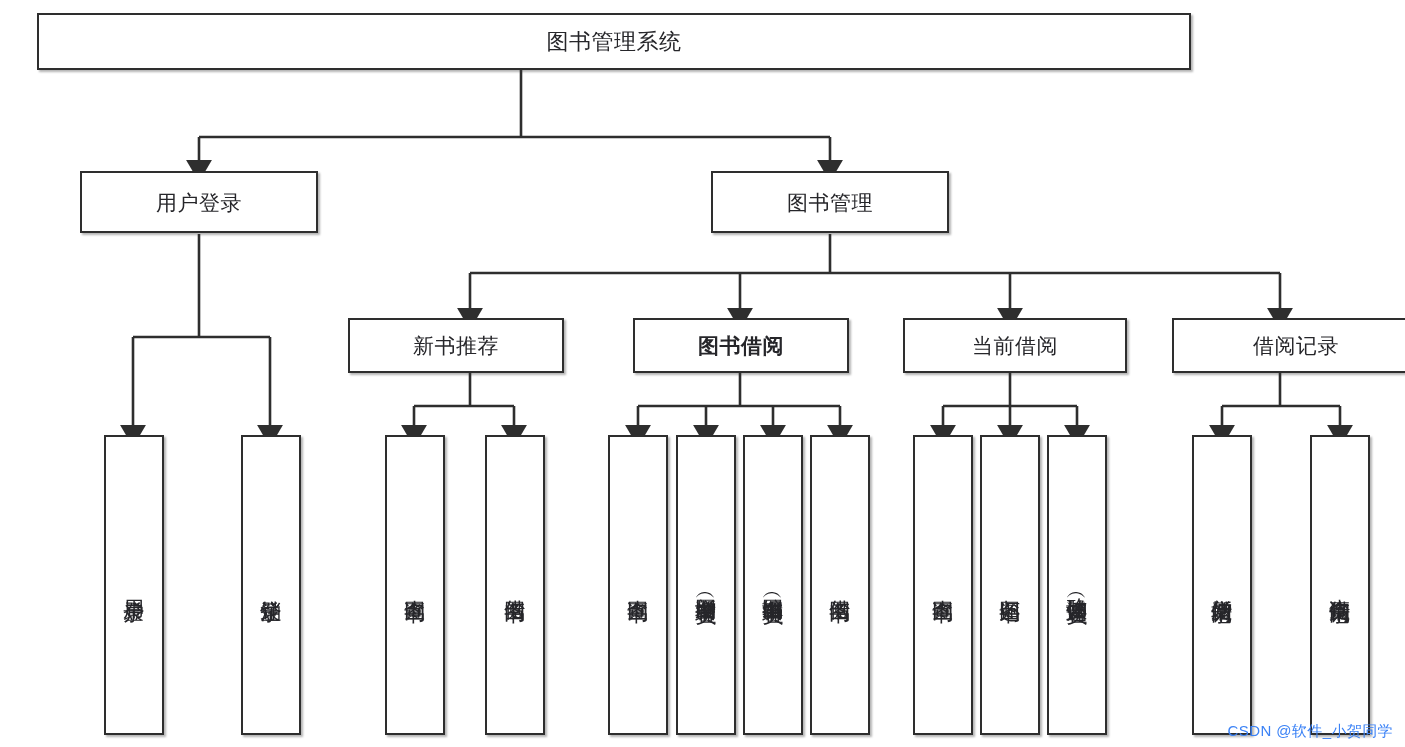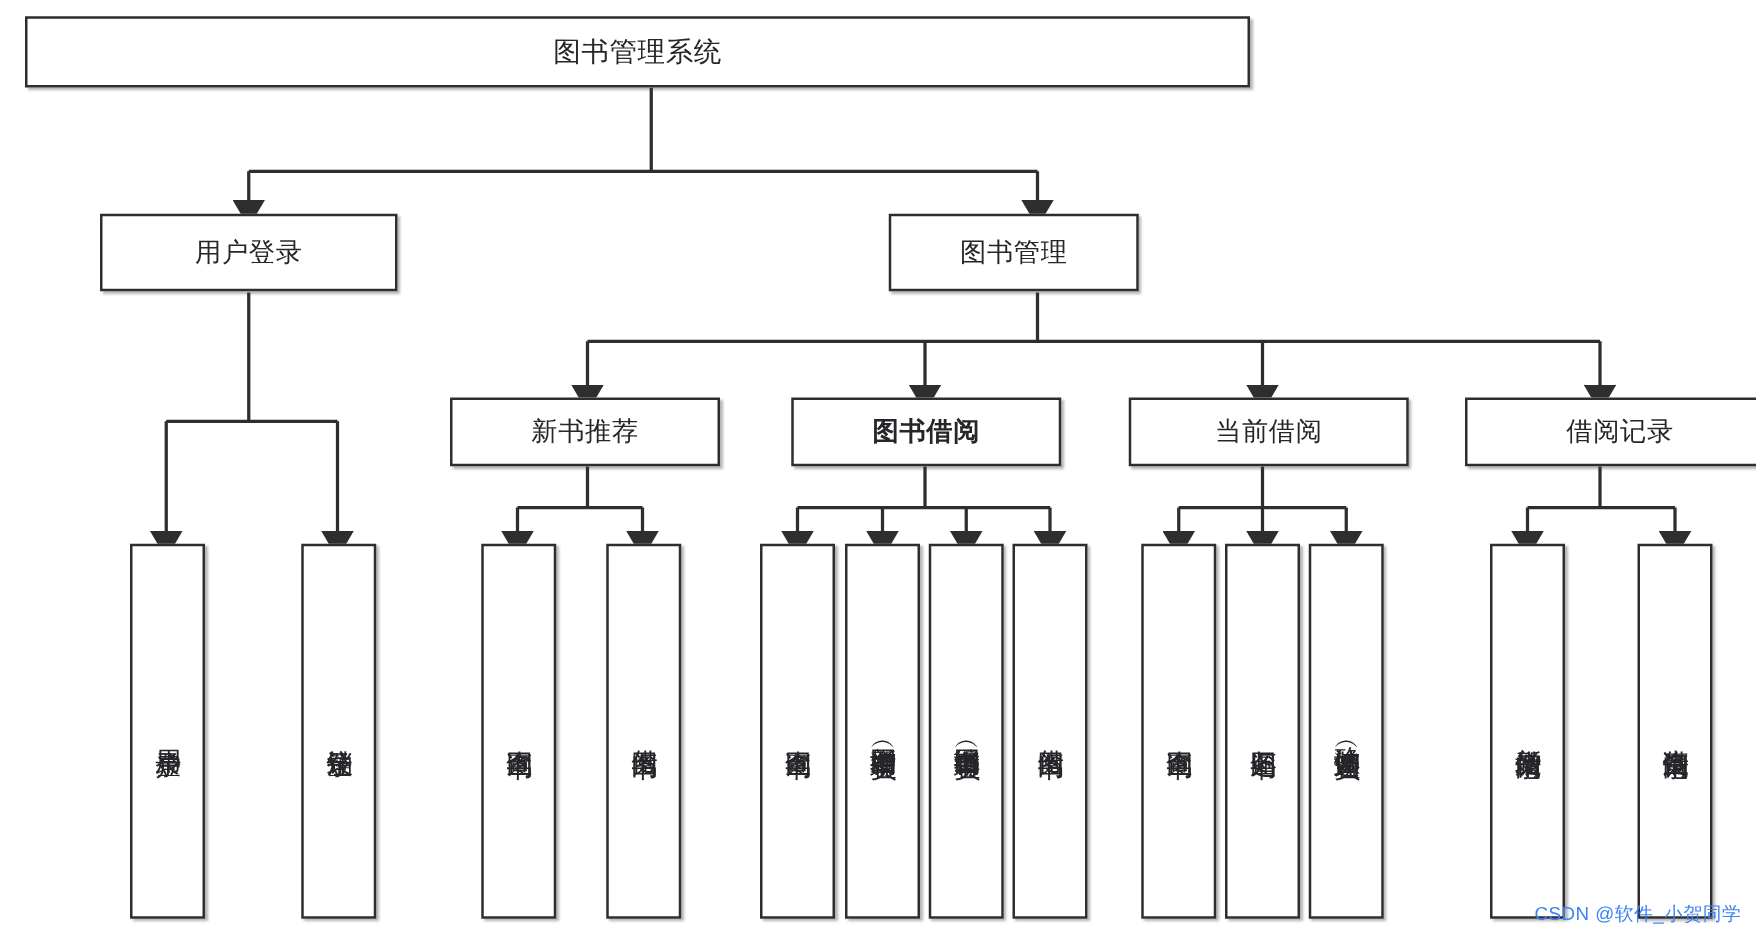--- a/index.html
+++ b/index.html
@@ -123,32 +123,32 @@
       <path d="M1010,406 L1010,428" marker-end="url(#arrowhead)"></path>
       <path d="M1077,406 L1077,428" marker-end="url(#arrowhead)"></path>
 
       <path d="M1280,373 L1280,406"></path>
       <path d="M1222,406 L1340,406"></path>
       <path d="M1222,406 L1222,428" marker-end="url(#arrowhead)"></path>
       <path d="M1340,406 L1340,428" marker-end="url(#arrowhead)"></path>
     </g>
   </svg>
 
-  <div class="node h root" style="left:20px; top:13px; width:980px; height:57px;">
+  <div class="node h root" style="left:37px; top:13px; width:1154px; height:57px;">
     <span class="label">图书管理系统</span>
   </div>
 
   <div class="node h" style="left:80px; top:171px; width:238px; height:62px;">
     <span class="label">用户登录</span>
   </div>
-  <div class="node h" style="left:711px; top:171px; width:200px; height:62px;">
+  <div class="node h" style="left:711px; top:171px; width:238px; height:62px;">
     <span class="label">图书管理</span>
   </div>
 
-  <div class="node h" style="left:360px; top:318px; width:216px; height:55px;">
+  <div class="node h" style="left:348px; top:318px; width:216px; height:55px;">
     <span class="label">新书推荐</span>
   </div>
   <div class="node h" style="left:633px; top:318px; width:216px; height:55px;font-weight:bold;">
     <span class="label">图书借阅</span>
   </div>
   <div class="node h" style="left:903px; top:318px; width:224px; height:55px;">
     <span class="label">当前借阅</span>
   </div>
   <div class="node h" style="left:1172px; top:318px; width:248px; height:55px;">
     <span class="label">借阅记录</span>

